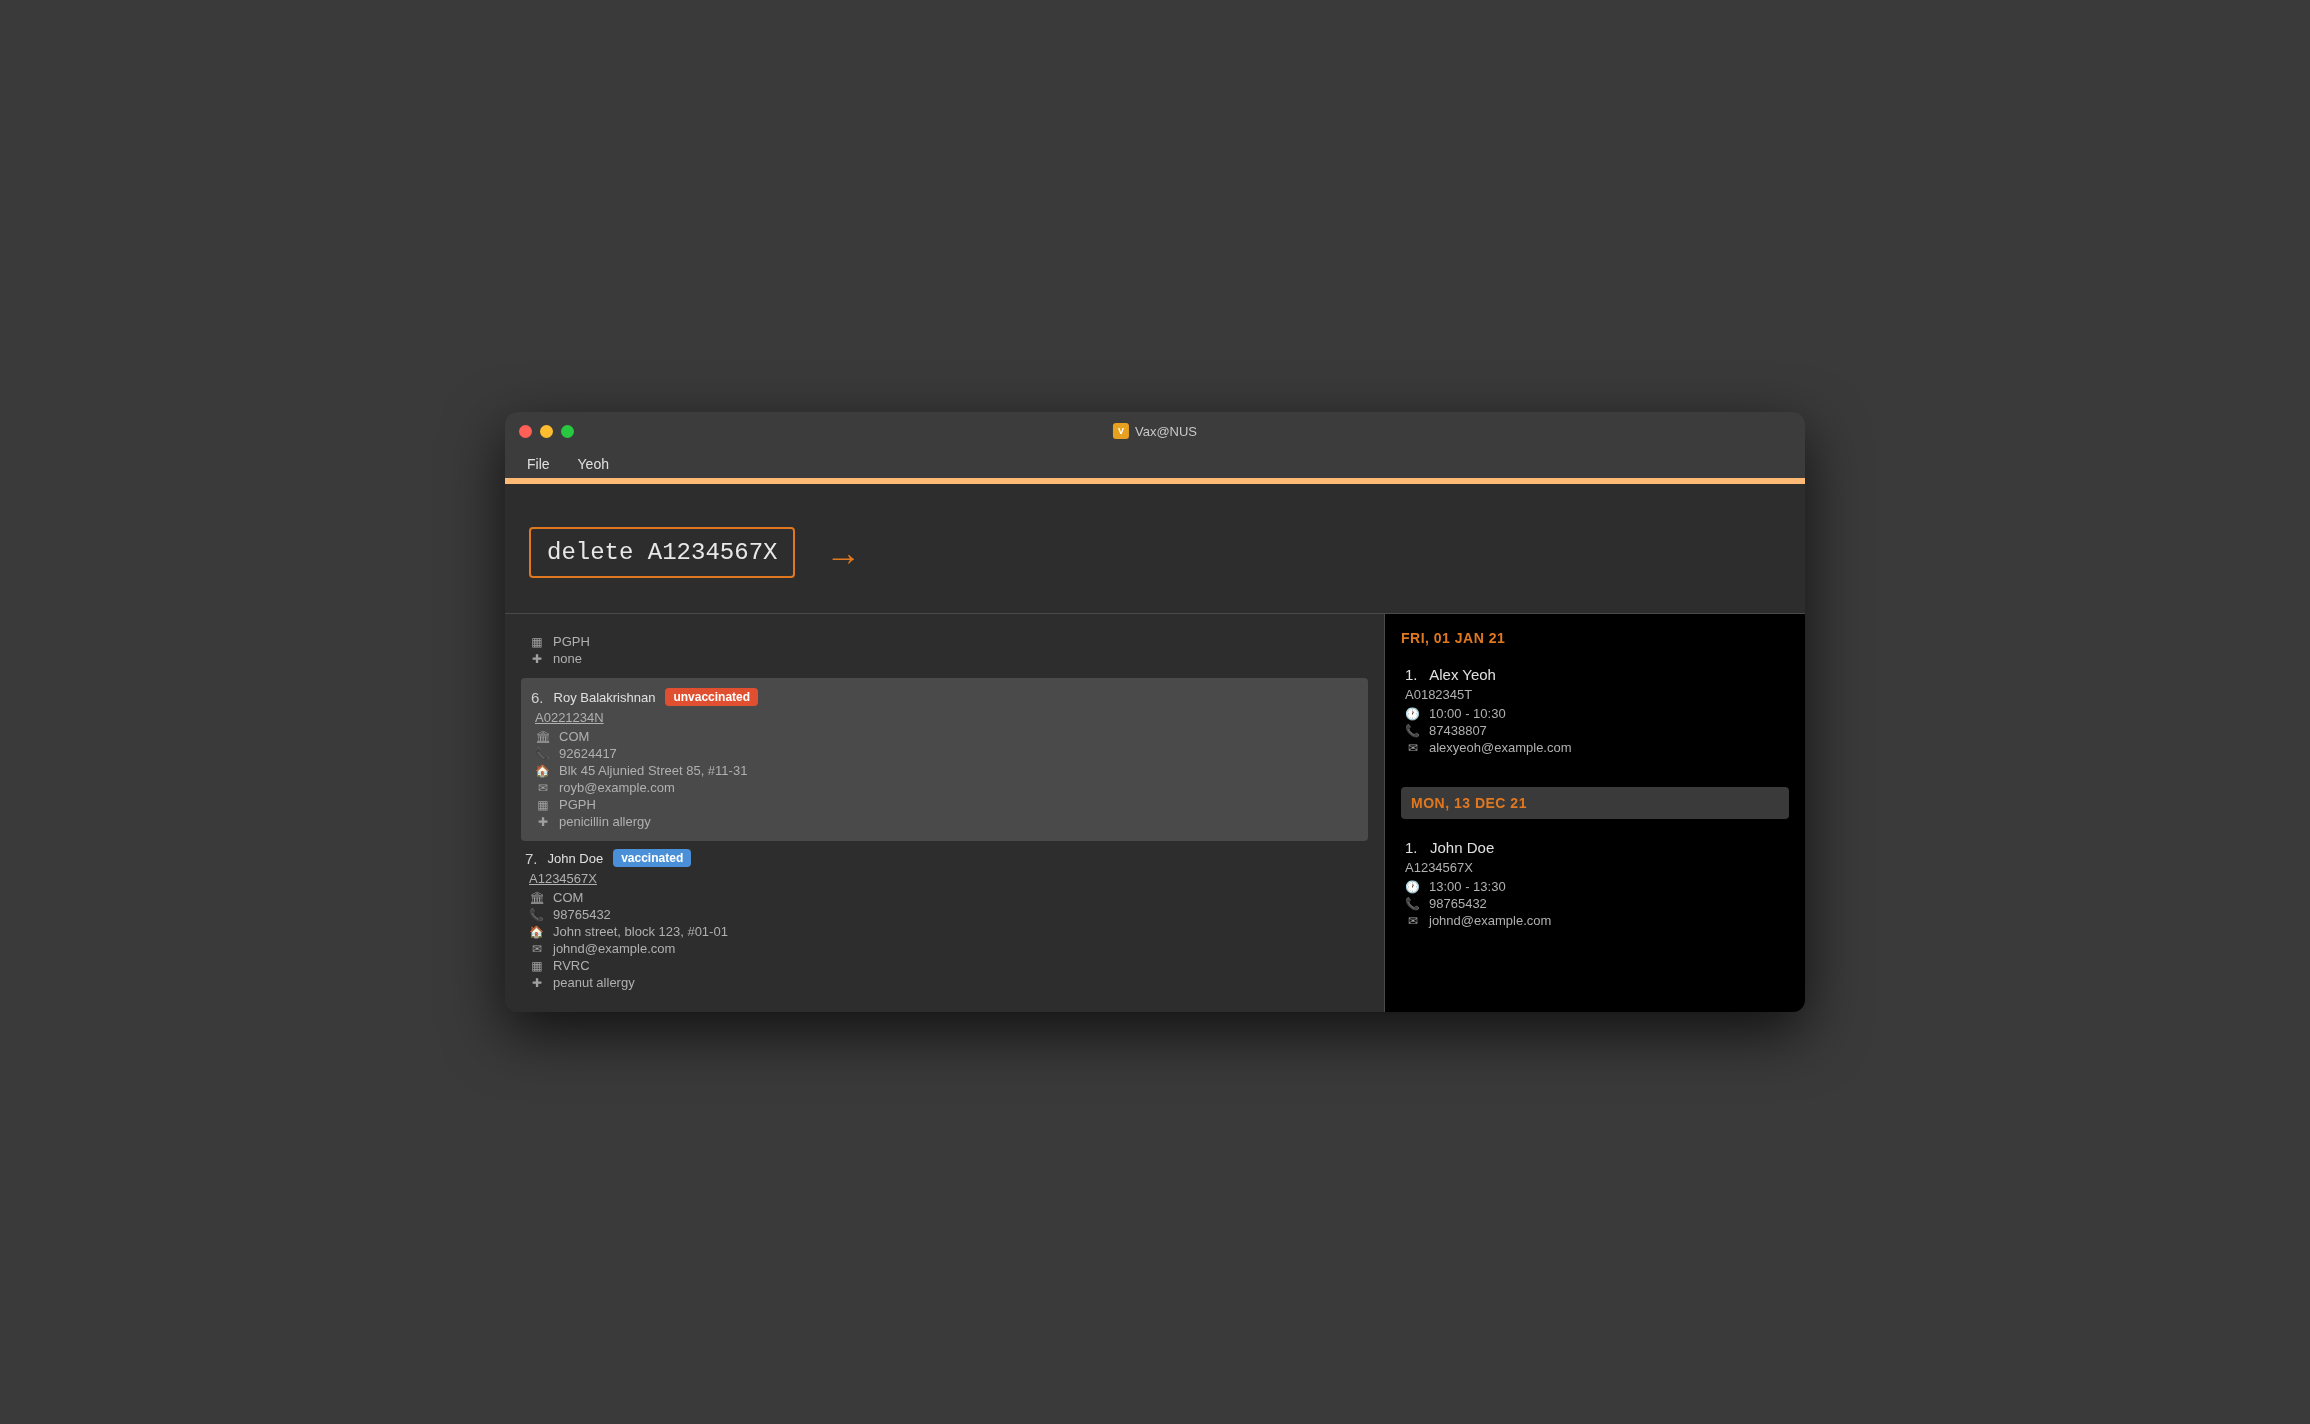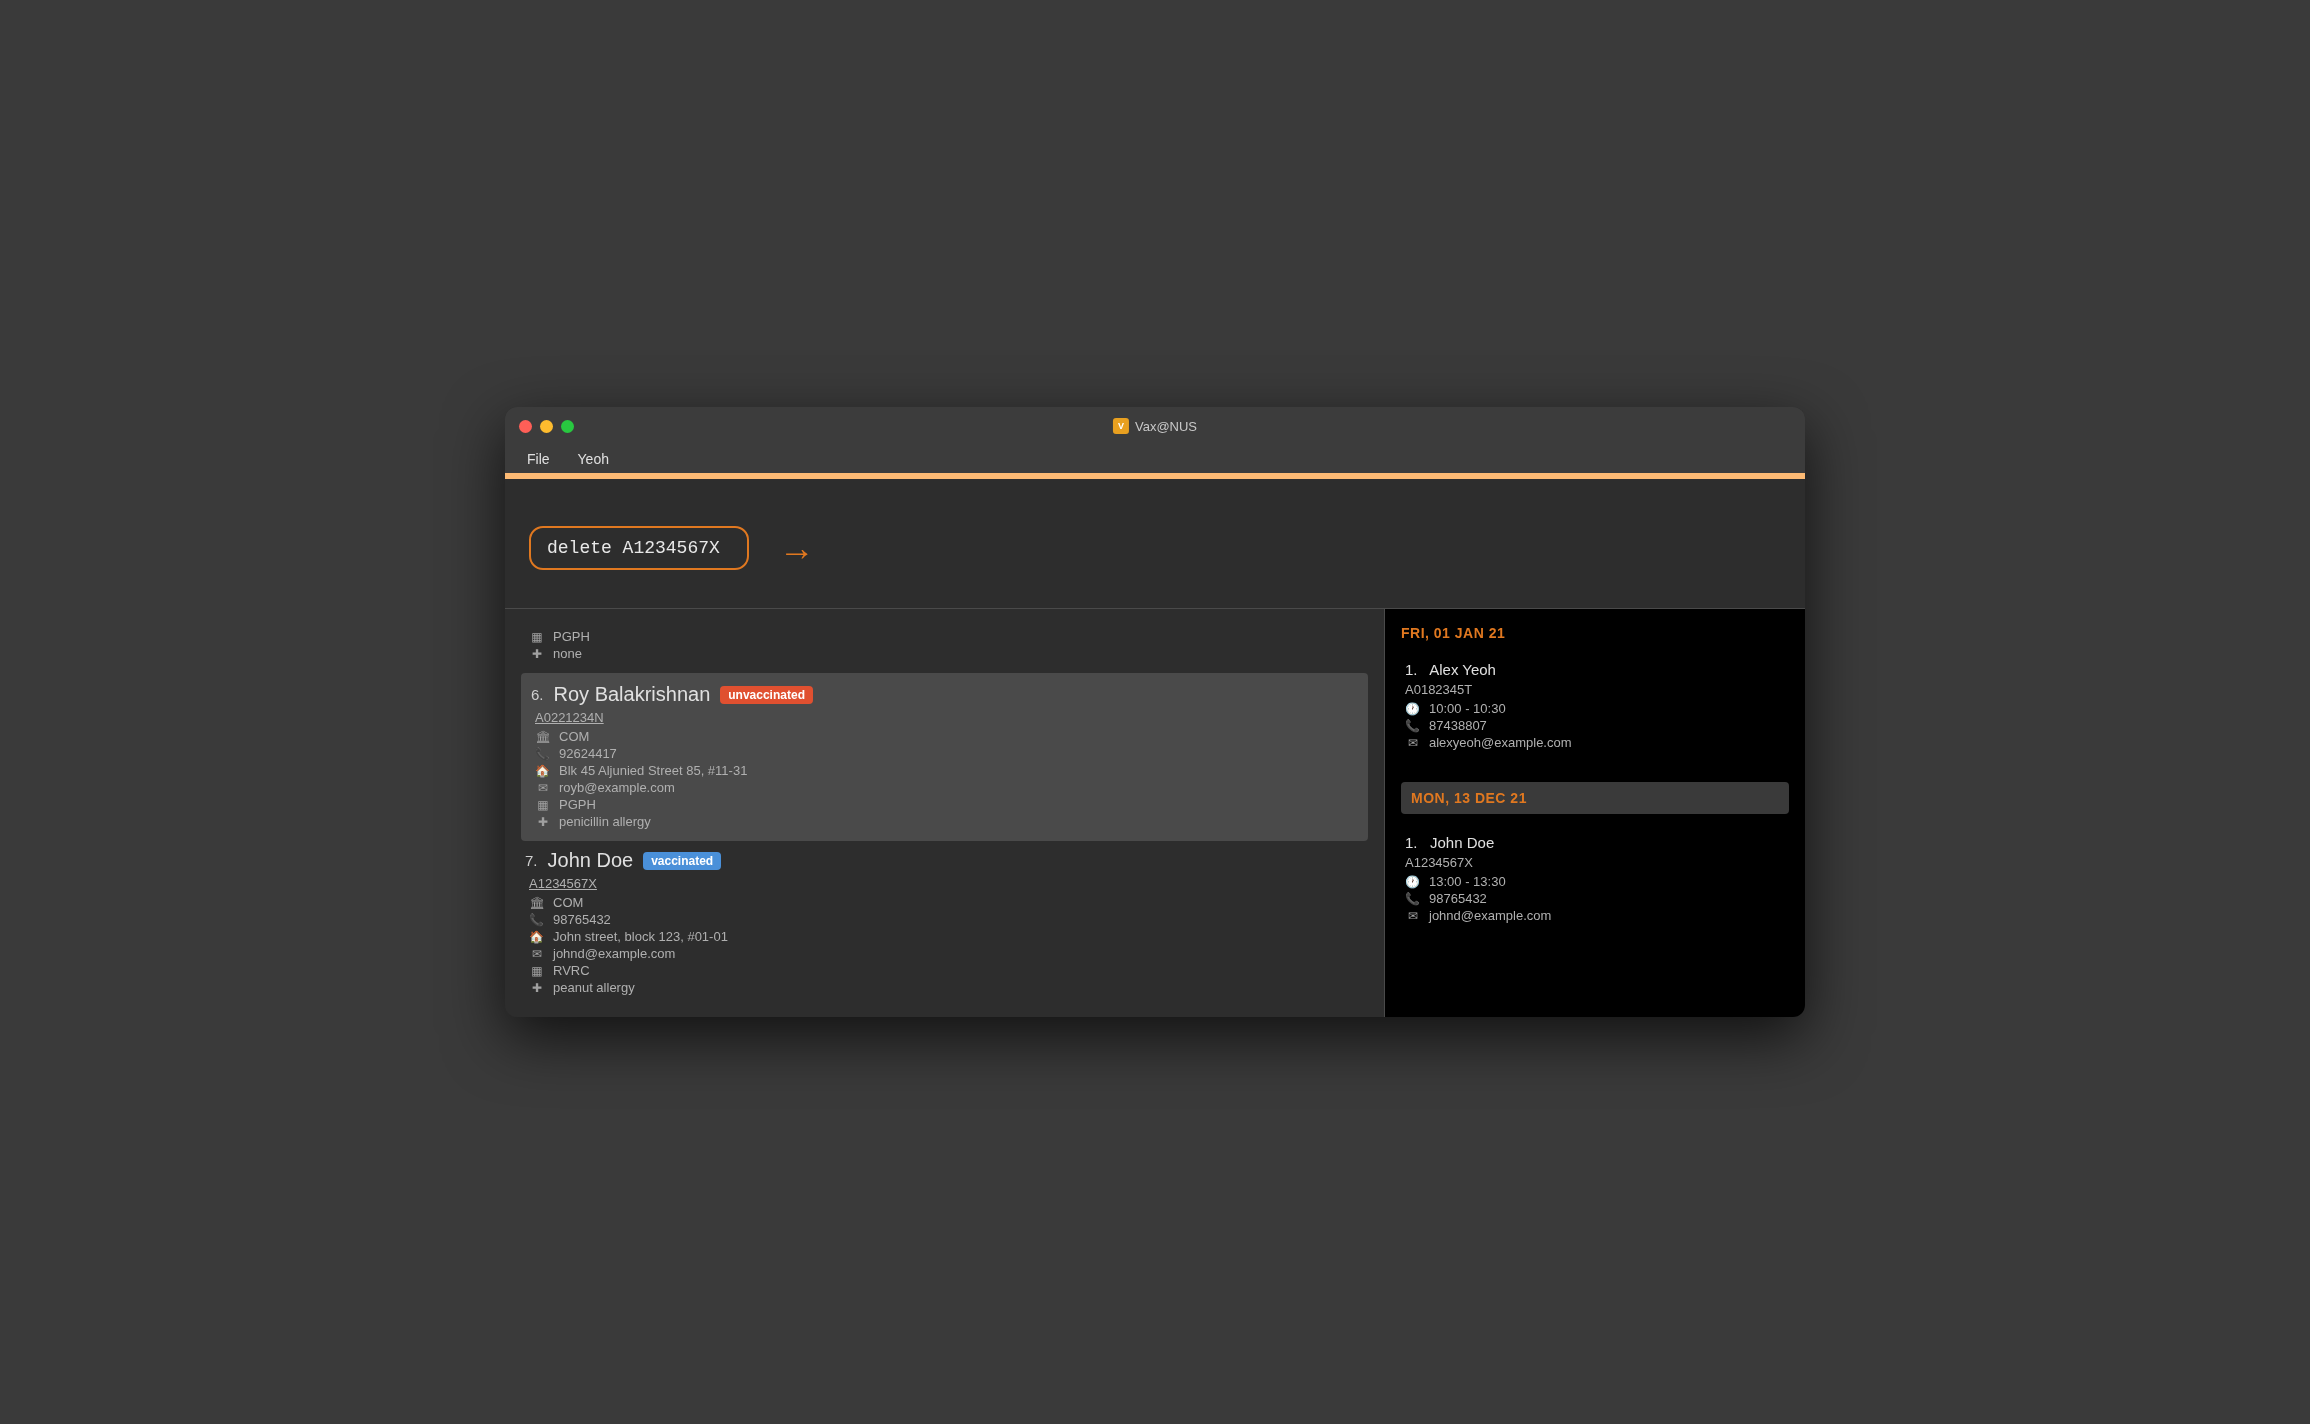--- a/index.html
+++ b/index.html
@@ -94,24 +94,24 @@
       padding: 24px 24px 16px 24px;
       display: flex;
       align-items: center;
       gap: 30px;
       border-bottom: 1px solid #4a4a4a;
       min-height: 130px;
     }
 
     .command-input-box {
       border: 2.5px solid #e07820;
-      border-radius: 14px;
+      border-radius: 4px;
       padding: 10px 16px;
       color: #e8e8e8;
-      font-size: 18px;
+      font-size: 24px;
       background: transparent;
       min-width: 220px;
       font-family: 'Courier New', monospace;
     }
 
     .arrow-container {
       display: flex;
       align-items: center;
     }
 
@@ -164,21 +164,21 @@
     }
 
     .student-number {
       color: #d0d0d0;
       font-size: 15px;
       font-weight: 500;
     }
 
     .student-name {
       color: #e0e0e0;
-      font-size: 20px;
+      font-size: 13px;
       font-weight: 500;
     }
 
     .badge {
       border-radius: 4px;
       padding: 2px 8px;
       font-size: 12px;
       font-weight: 600;
       color: white;
     }

